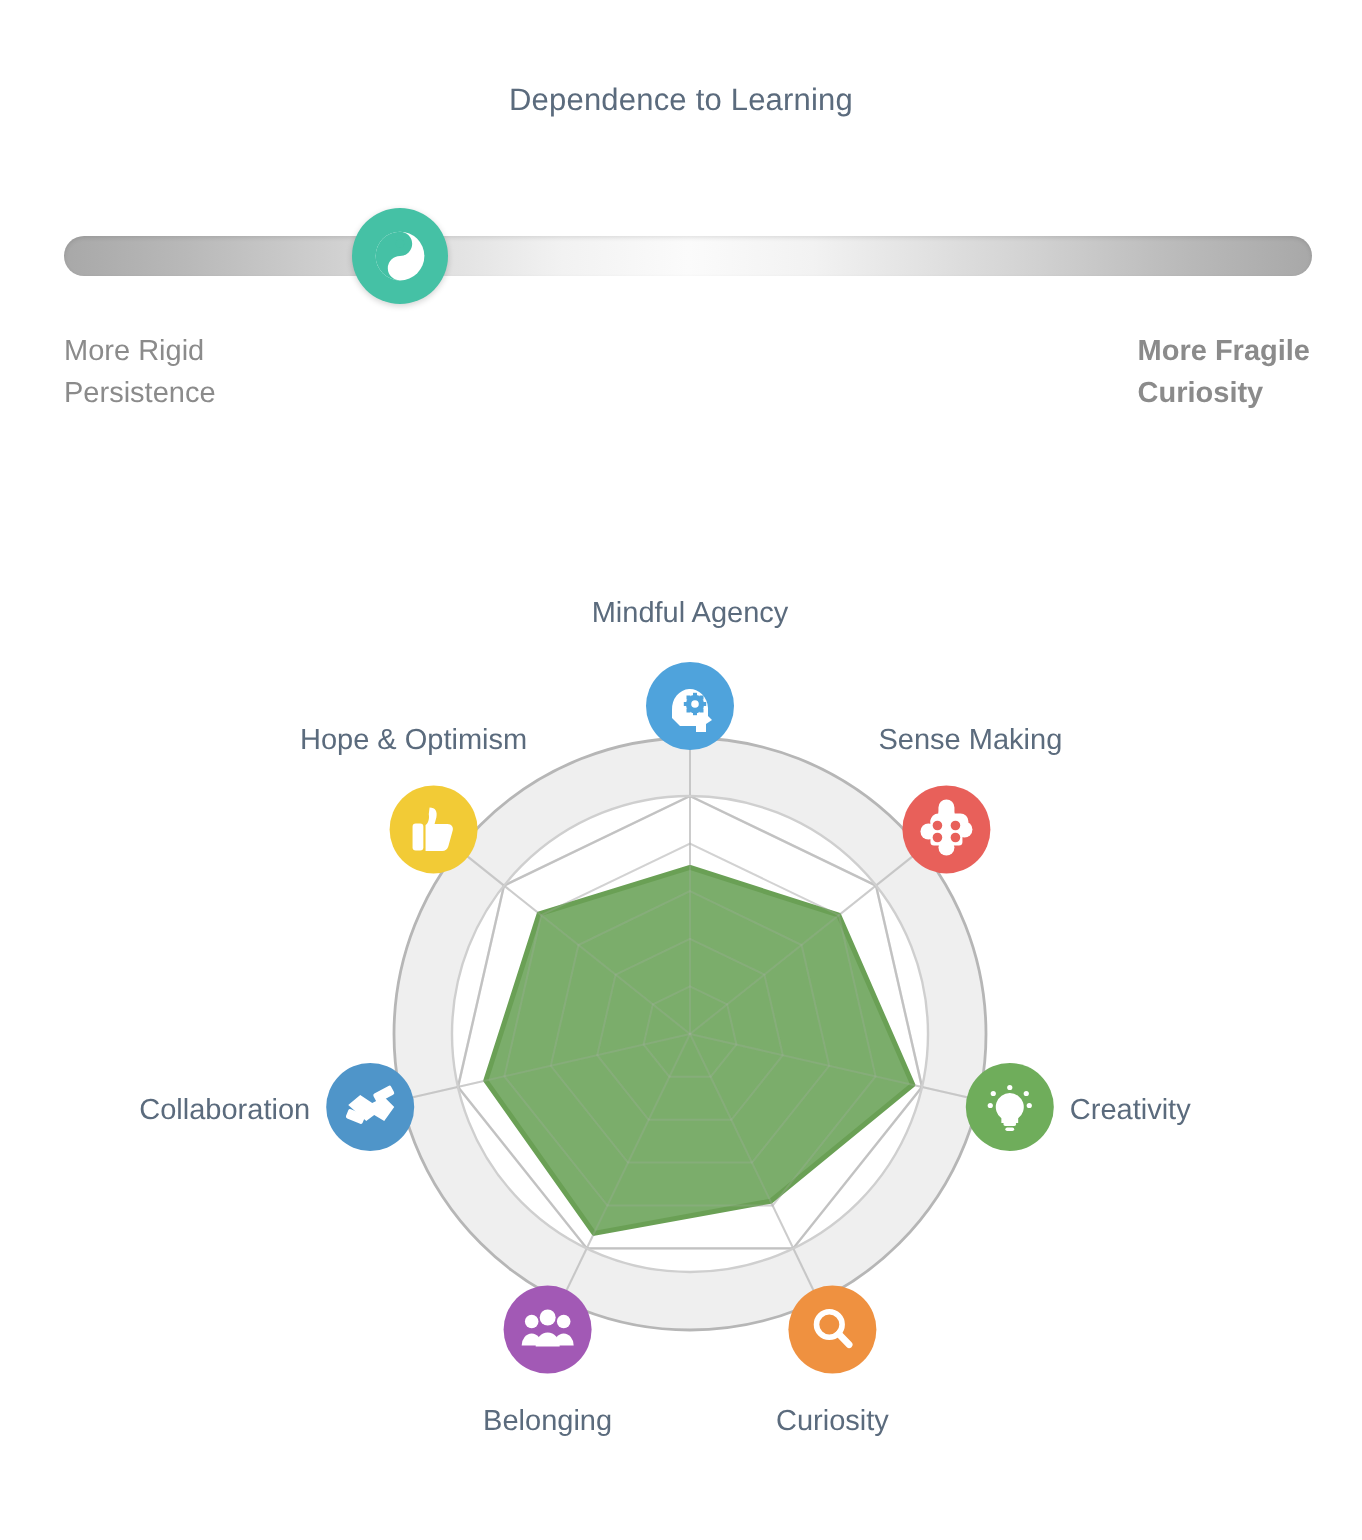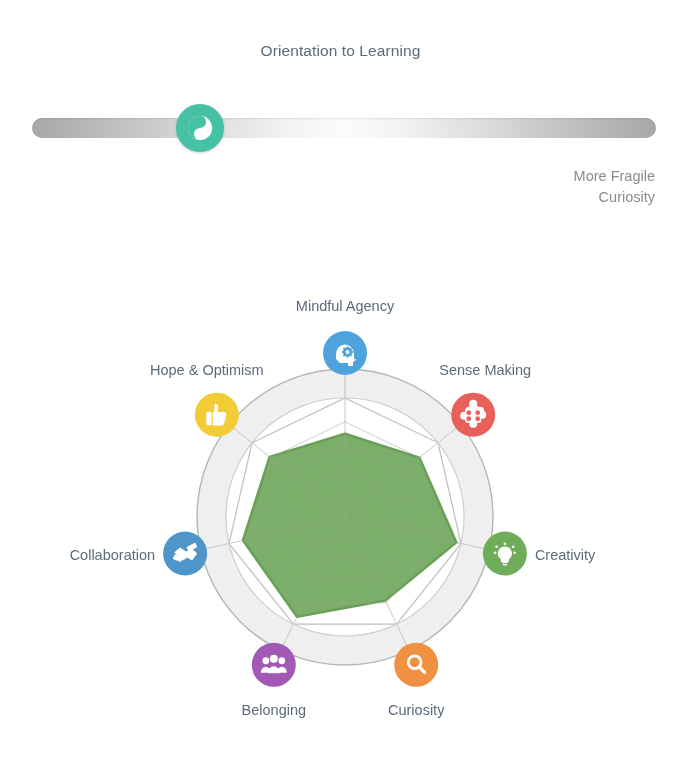--- a/index.html
+++ b/index.html
@@ -77,21 +77,21 @@
   .slider-handle svg { display: block; }
 
   .cap {
     position: absolute;
     top: 166px;
     font-size: 14.5px;
     line-height: 21px;
     color: #8b8b8b;
   }
   .cap-left  { left: 32px;  text-align: left; }
-  .cap-right { right: 26px; text-align: right; }
+  .cap-right { right: 26px; text-align: left; font-weight: bold; }
   .cap span { display: block; white-space: nowrap; }
 
   
   .radar {
     position: absolute;
     left: 0;
     top: 255px;
     width: 643px;
     height: 515px;
   }
@@ -101,36 +101,40 @@
     font-family: "Liberation Sans", sans-serif;
     font-size: 14.5px;
     fill: #5b6b7d;
   }
 </style>
 </head>
 <body>
 
 <div class="page">
 
-  <div class="spectrum-title">Orientation to Learning</div>
+  <div class="spectrum-title">Dependence to Learning</div>
 
   <div class="slider-wrap">
     <div class="slider-track"></div>
     <div class="slider-handle" style="left: 144.48px; background: rgb(69, 193, 165);">
       <span>
         <svg width="26" height="26" viewBox="0 0 32 32" aria-hidden="true">
           <circle cx="16" cy="16" r="15" fill="#ffffff"></circle>
           <path d="M16 1a15 15 0 0 0 0 30 7.5 7.5 0 0 1 0-15 7.5 7.5 0 0 0 0-15z" fill="#45c1a5"></path>
           <circle cx="16" cy="8.5" r="2.6" fill="#45c1a5"></circle>
           <circle cx="16" cy="23.5" r="2.6" fill="#ffffff"></circle>
         </svg>
       </span>
     </div>
   </div>
 
+  <div class="cap cap-left">
+    <span>More Rigid</span>
+    <span>Persistence</span>
+  </div>
 
   <div class="cap cap-right">
     <span>More Fragile</span>
     <span>Curiosity</span>
   </div>
 
   <div class="radar">
     <svg id="radar-svg" width="681" height="515" viewBox="0 0 681 515">
 
       <g>

